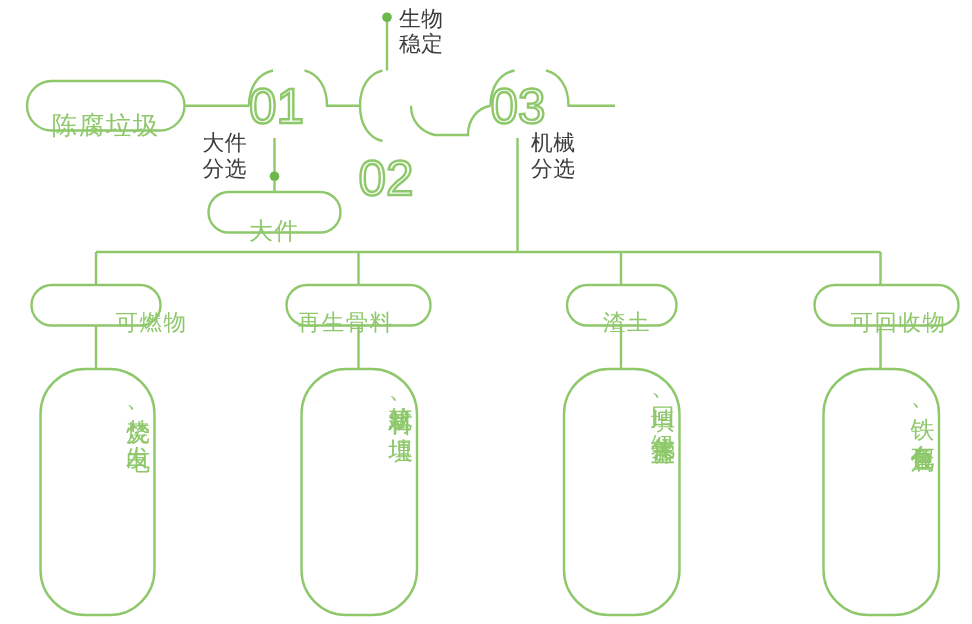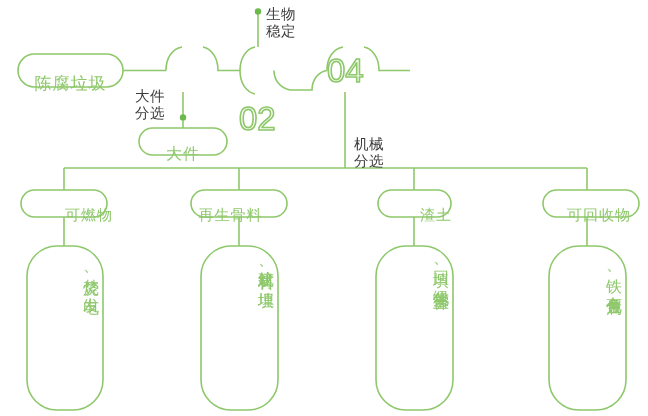--- a/index.html
+++ b/index.html
@@ -141,35 +141,36 @@
     <path class="stroke-line" d="M587 217 V246"></path>
 
     <rect class="bigbox-shape" x="27" y="246" width="76" height="164" rx="30" ry="30"></rect>
     <rect class="bigbox-shape" x="201" y="246" width="77" height="164" rx="30" ry="30"></rect>
     <rect class="bigbox-shape" x="376" y="246" width="77" height="164" rx="30" ry="30"></rect>
     <rect class="bigbox-shape" x="549" y="246" width="77" height="164" rx="30" ry="30"></rect>
   </svg>
 
   <div class="pill-label" style="left:18px; top:61px; width:105px; font-size:17px;">陈腐垃圾</div>
 
+  <div class="num-label" style="left:166px; top:52px;">01</div>
   <div class="num-label" style="left:239px; top:52px;margin-top:48px;">02</div>
-  <div class="num-label" style="left:327px; top:52px;">04</div>
+  <div class="num-label" style="left:327px; top:52px;">03</div>
 
   <div class="stage-label" style="left:135px; top:88px; text-align:left;">大件
 分选</div>
-  <div class="stage-label" style="left:266px; top:6px; text-align:center;">生物
+  <div class="stage-label" style="left:266px; top:6px; text-align:center;font-family:Liberation Mono, monospace;">生物
 稳定</div>
-  <div class="stage-label" style="left:354px; top:88px; text-align:left;margin-top:48px;">机械
+  <div class="stage-label" style="left:354px; top:88px; text-align:left;">机械
 分选</div>
 
   <div class="pill-label" style="left:139px; top:133px; width:88px; font-size:16px;">大件</div>
 
-  <div class="pill-label" style="left:7px; top:195px; width:76px;padding-left:44px;">可燃物</div>
+  <div class="pill-label" style="left:19px; top:195px; width:76px;padding-left:44px;">可燃物</div>
   <div class="pill-label" style="left:191px; top:195px; width:79px;">再生骨料</div>
-  <div class="pill-label" style="left:396px; top:195px; width:80px;">渣土</div>
+  <div class="pill-label" style="left:378px; top:195px; width:80px;">渣土</div>
   <div class="pill-label" style="left:543px; top:195px; width:112px;">可回收物</div>
 
   <div class="vtext" style="left:27px; top:266px; width:76px; height:128px;">焚烧、发电</div>
   <div class="vtext" style="left:201px; top:258px; width:77px; height:146px;">建筑材料、填埋</div>
   <div class="vtext" style="left:376px; top:258px; width:77px; height:146px;">回填、绿化营养土</div>
   <div class="vtext" style="left:549px; top:266px; width:77px; height:132px;">铁、有色金属</div>
 
 </div>
 
 </body></html>

